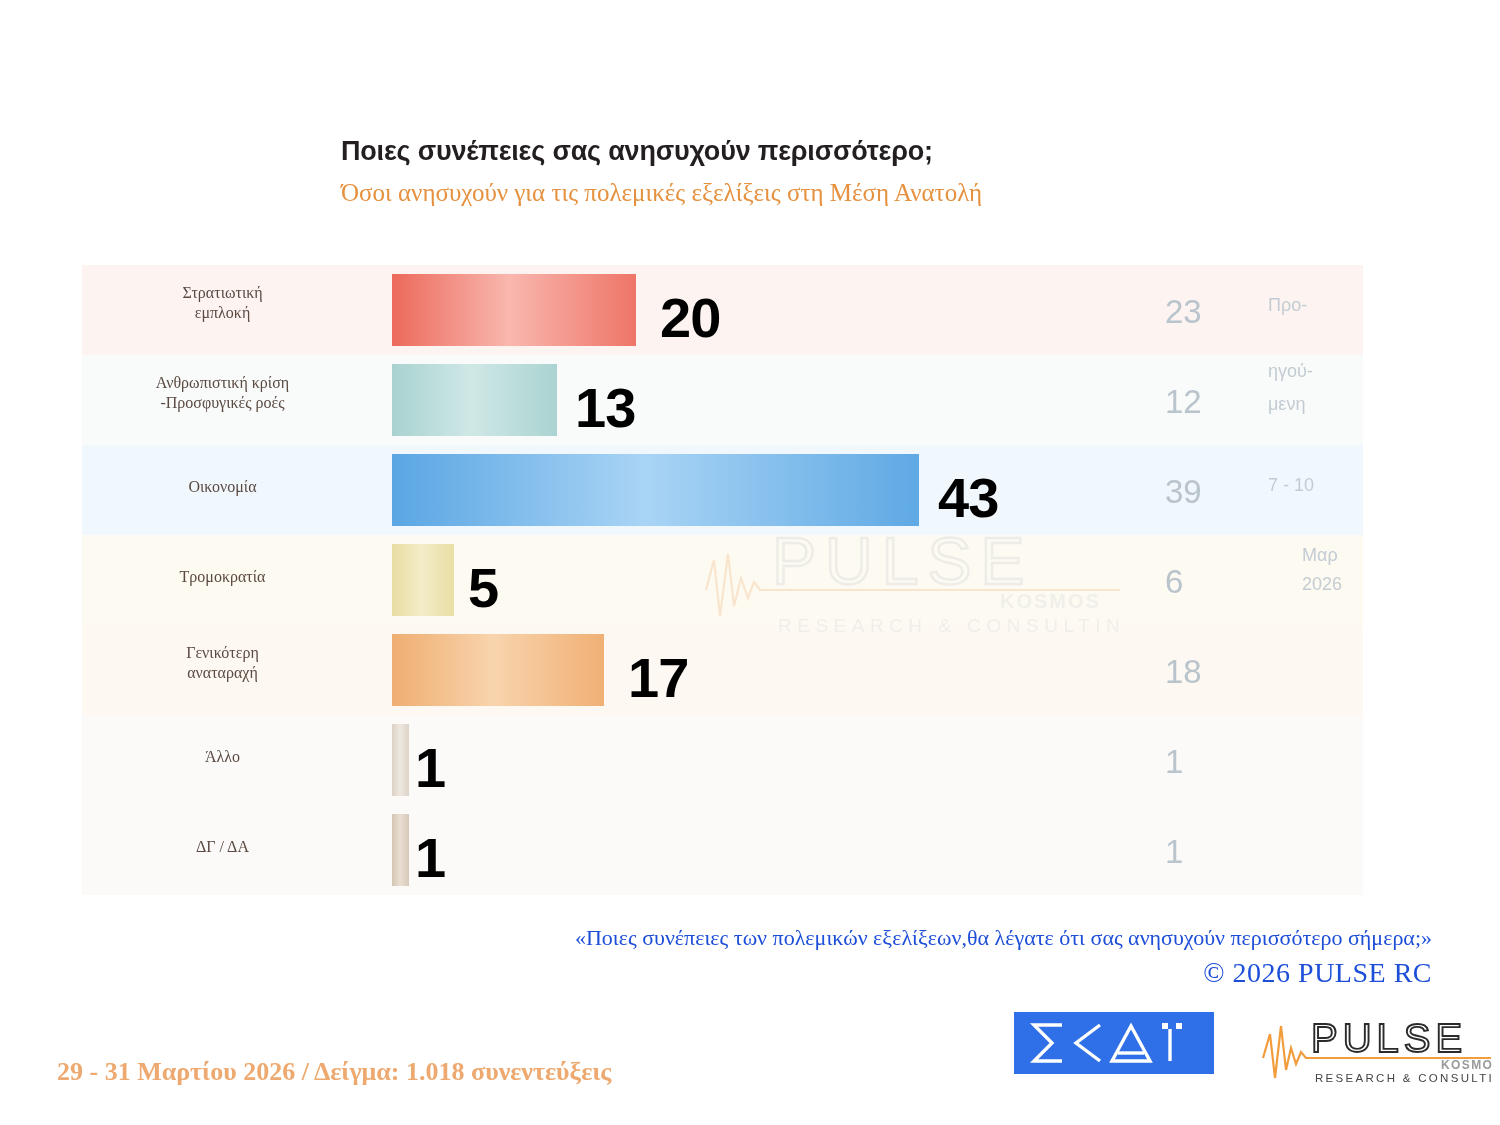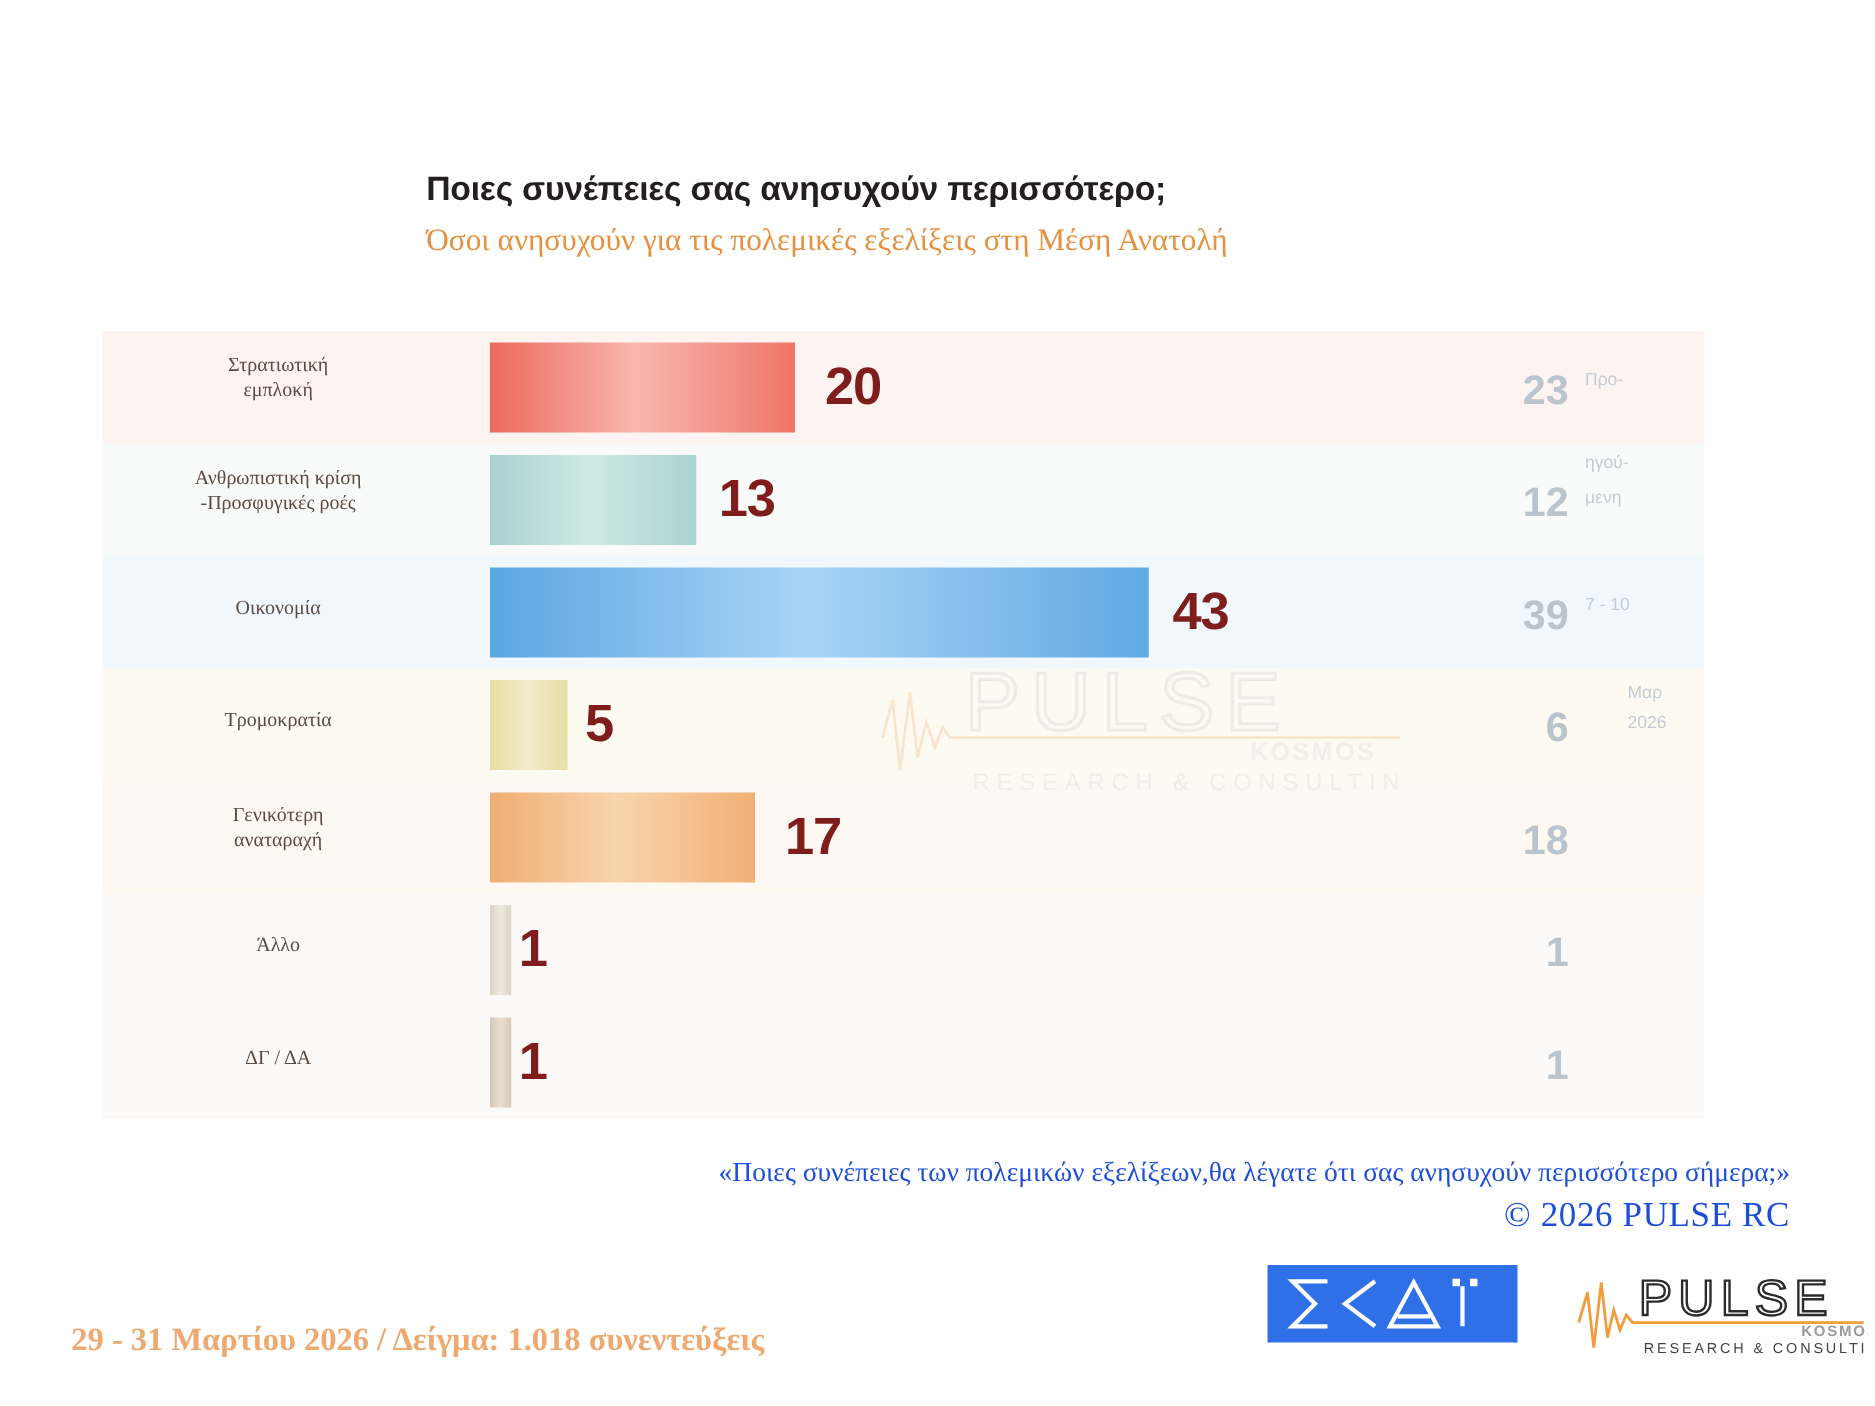--- a/index.html
+++ b/index.html
@@ -77,43 +77,42 @@
   }
 
   .bar {
     position: absolute;
     left: 392px;
     z-index: 2;
   }
 
   .bar-value {
     position: absolute;
-    font-size: 42px;
+    font-size: 56px;
     font-weight: bold;
-    color: #7f1d1d;
+    color: #000000;
     letter-spacing: -1px;
     z-index: 3;
     white-space: nowrap;
   }
 
   .prev-value {
     position: absolute;
     width: 90px;
-    text-align: right;
+    text-align: left;
     font-size: 33px;
     color: #b9c4cc;
     z-index: 3;
     white-space: nowrap;
-    font-weight: bold;
   }
 
   .prev-note {
     position: absolute;
     left: 1268px;
-    font-size: 14px;
+    font-size: 18px;
     color: #c3ccd3;
     line-height: 1.15;
     z-index: 3;
     white-space: nowrap;
   }
 
   
   #footnote {
     position: absolute;
     left: 0;

